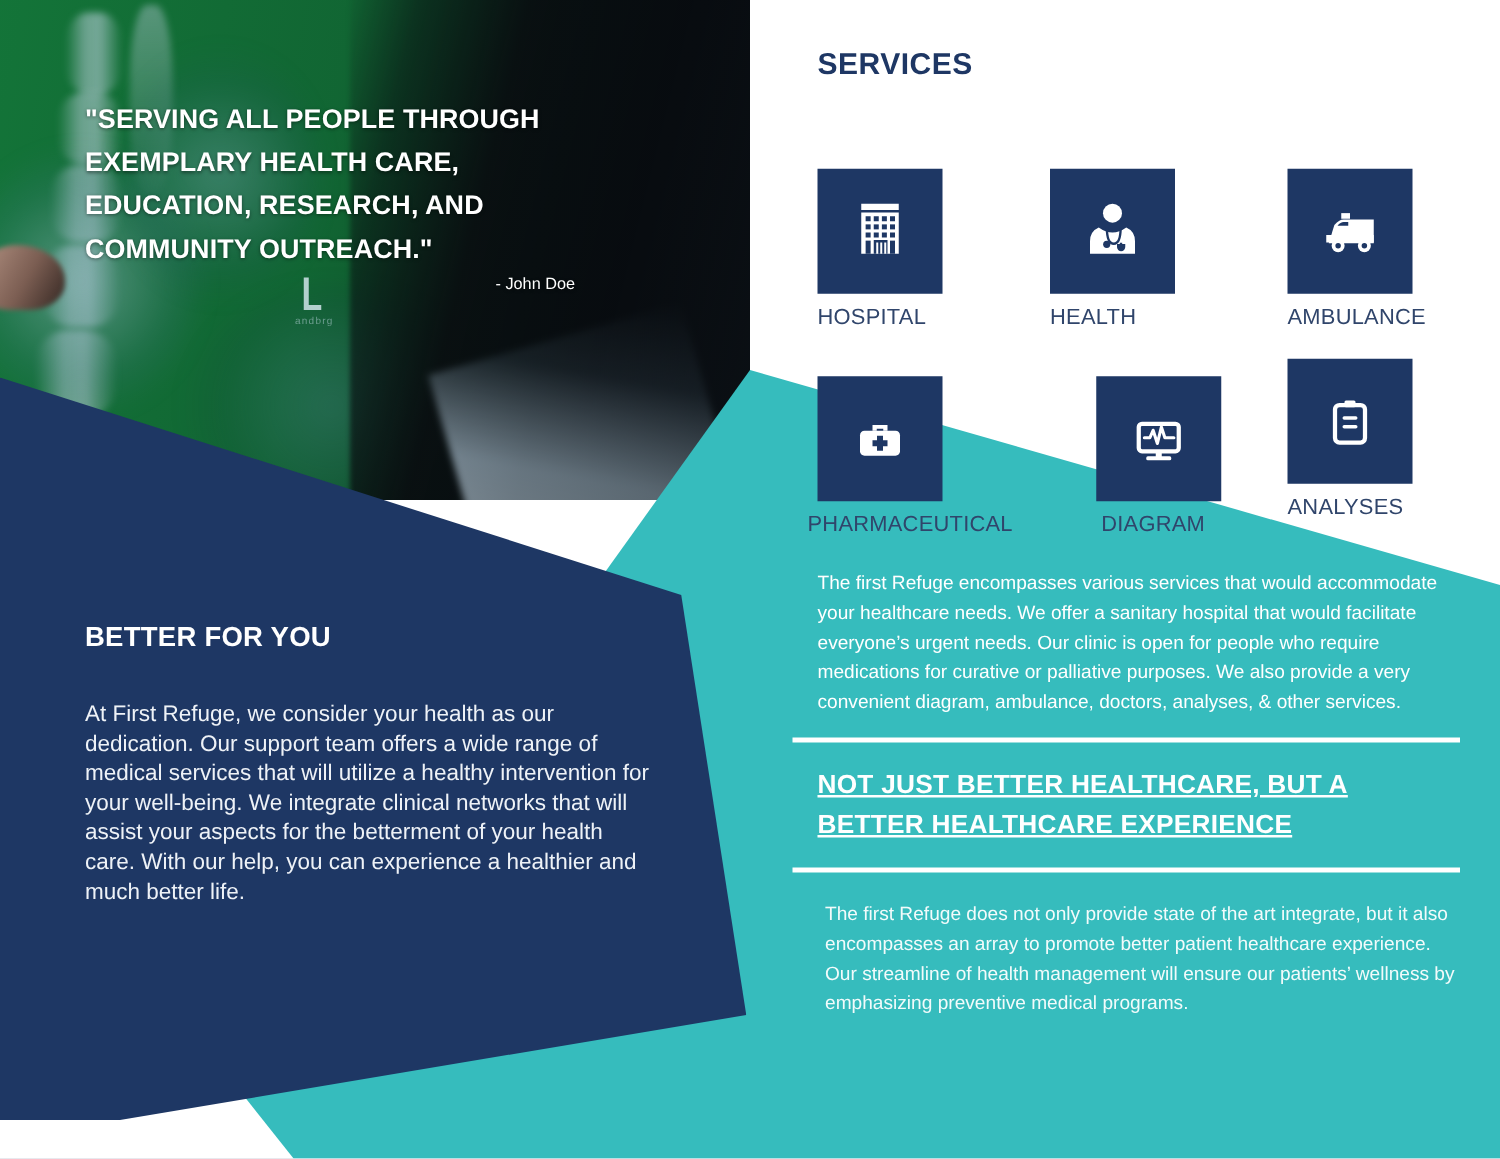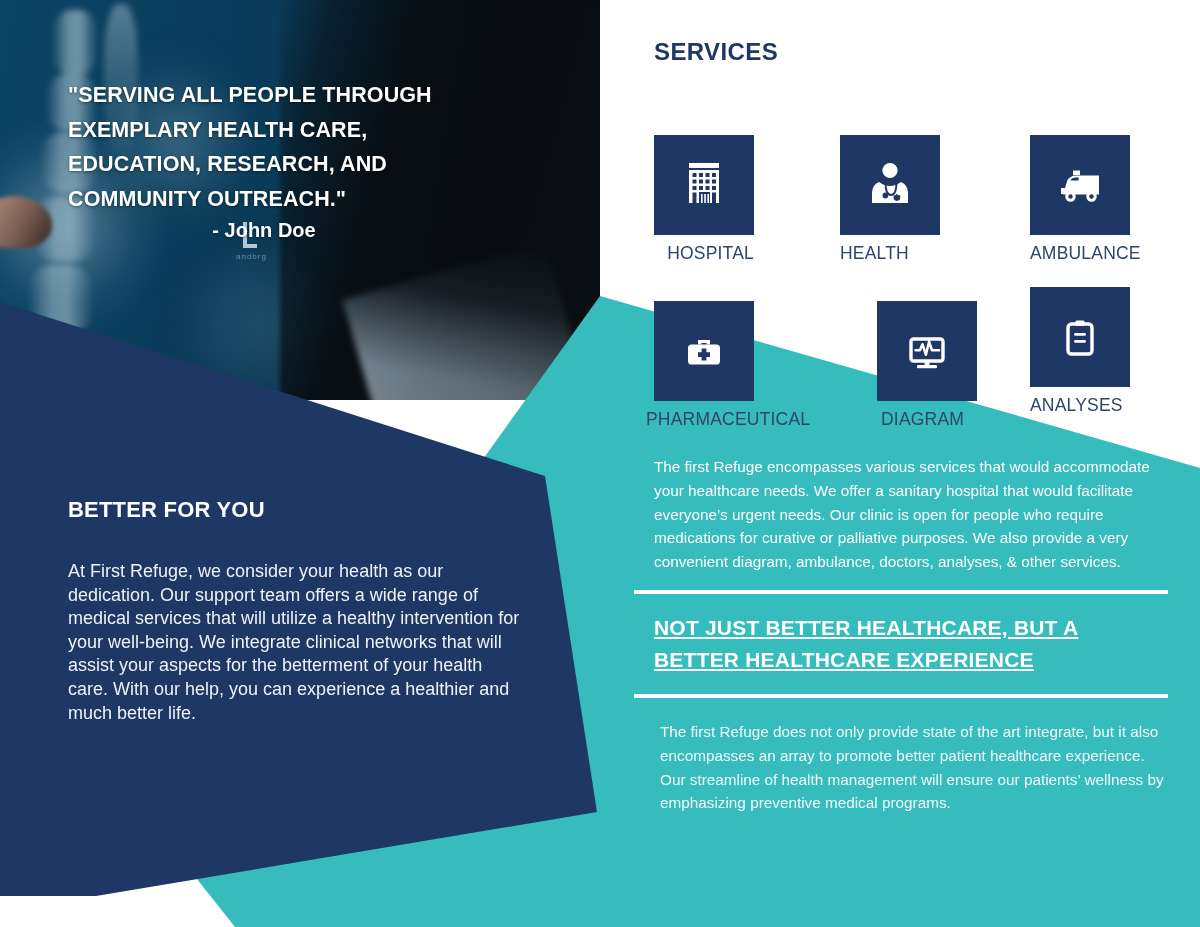--- a/index.html
+++ b/index.html
@@ -18,21 +18,21 @@
     overflow:hidden;
     background:#ffffff;
   }
 
   
   .photo {
     position:absolute;
     left:0; top:0;
     width:600px; height:400px;
     overflow:hidden;
-    background:#0c4a6e;
+    background:#15803d;
   }
   .photo .xray-base {
     position:absolute; inset:0;
     background:
       radial-gradient(ellipse 150px 230px at 12% 42%, rgba(176,214,230,.72) 0%, rgba(120,170,195,.35) 42%, rgba(20,45,62,0) 74%),
       radial-gradient(ellipse 90px 150px at 26% 26%, rgba(190,225,238,.55) 0%, rgba(100,155,180,.22) 48%, rgba(20,45,62,0) 78%),
       radial-gradient(ellipse 110px 120px at 20% 68%, rgba(150,200,222,.45) 0%, rgba(60,110,140,.2) 52%, rgba(12,30,44,0) 80%),
       radial-gradient(ellipse 130px 180px at 44% 20%, rgba(120,175,200,.40) 0%, rgba(30,70,95,.15) 55%, rgba(10,25,38,0) 82%),
       radial-gradient(ellipse 160px 200px at 52% 58%, rgba(80,135,165,.34) 0%, rgba(16,40,58,.1) 58%, rgba(8,20,30,0) 84%),
       linear-gradient(118deg, #2a5b74 0%, #1d4660 16%, #173away 17%, #14303f 34%, #0d1c26 52%, #090f14 66%, #0c1117 80%, #121a20 100%);
@@ -104,24 +104,24 @@
   .quote-text {
     font-size:21.5px;
     line-height:34.5px;
     font-weight:bold;
     color:#ffffff;
     letter-spacing:.1px;
     text-shadow:0 1px 3px rgba(0,0,0,.45);
   }
   .quote-author {
     margin-top:3px;
-    text-align:center;
+    text-align:right;
     padding-right:28px;
-    font-size:20px;
-    font-weight:bold;
+    font-size:13px;
+    font-weight:normal;
     color:#ffffff;
     text-shadow:0 1px 3px rgba(0,0,0,.45);
   }
 
   
   .teal-shape {
     position:absolute;
     left:0; top:0;
     width:1200px; height:927px;
     background:#36bcbd;
@@ -272,21 +272,21 @@
   <div class="left-content">
     <div class="left-title">BETTER FOR YOU</div>
     <div class="left-para">At First Refuge, we consider your health as our dedication. Our support team offers a wide range of medical services that will utilize a healthy intervention for your well-being. We integrate clinical networks that will assist your aspects for the betterment of your health care. With our help, you can experience a healthier and much better life.</div>
   </div>
 
   <div class="services">
     <div class="services-title">SERVICES</div>
 
     <div class="svc-grid">
 
-      <div class="svc-item" style="left:0px; top:52px;text-align:right;">
+      <div class="svc-item" style="left:0px; top:52px;">
         <div class="svc-tile">
           <span>
             <svg width="54" height="54" viewBox="0 0 54 54" fill="#ffffff">
               <rect x="12" y="5" width="30" height="5"></rect>
               <rect x="12" y="12" width="30" height="33"></rect>
               <rect x="22" y="34" width="11" height="11" fill="#1e3764"></rect>
               <g fill="#1e3764">
                 <rect x="15.5" y="15" width="4" height="4"></rect>
                   <rect x="22" y="15" width="4" height="4"></rect>
                 <rect x="28.5" y="15" width="4" height="4"></rect>

